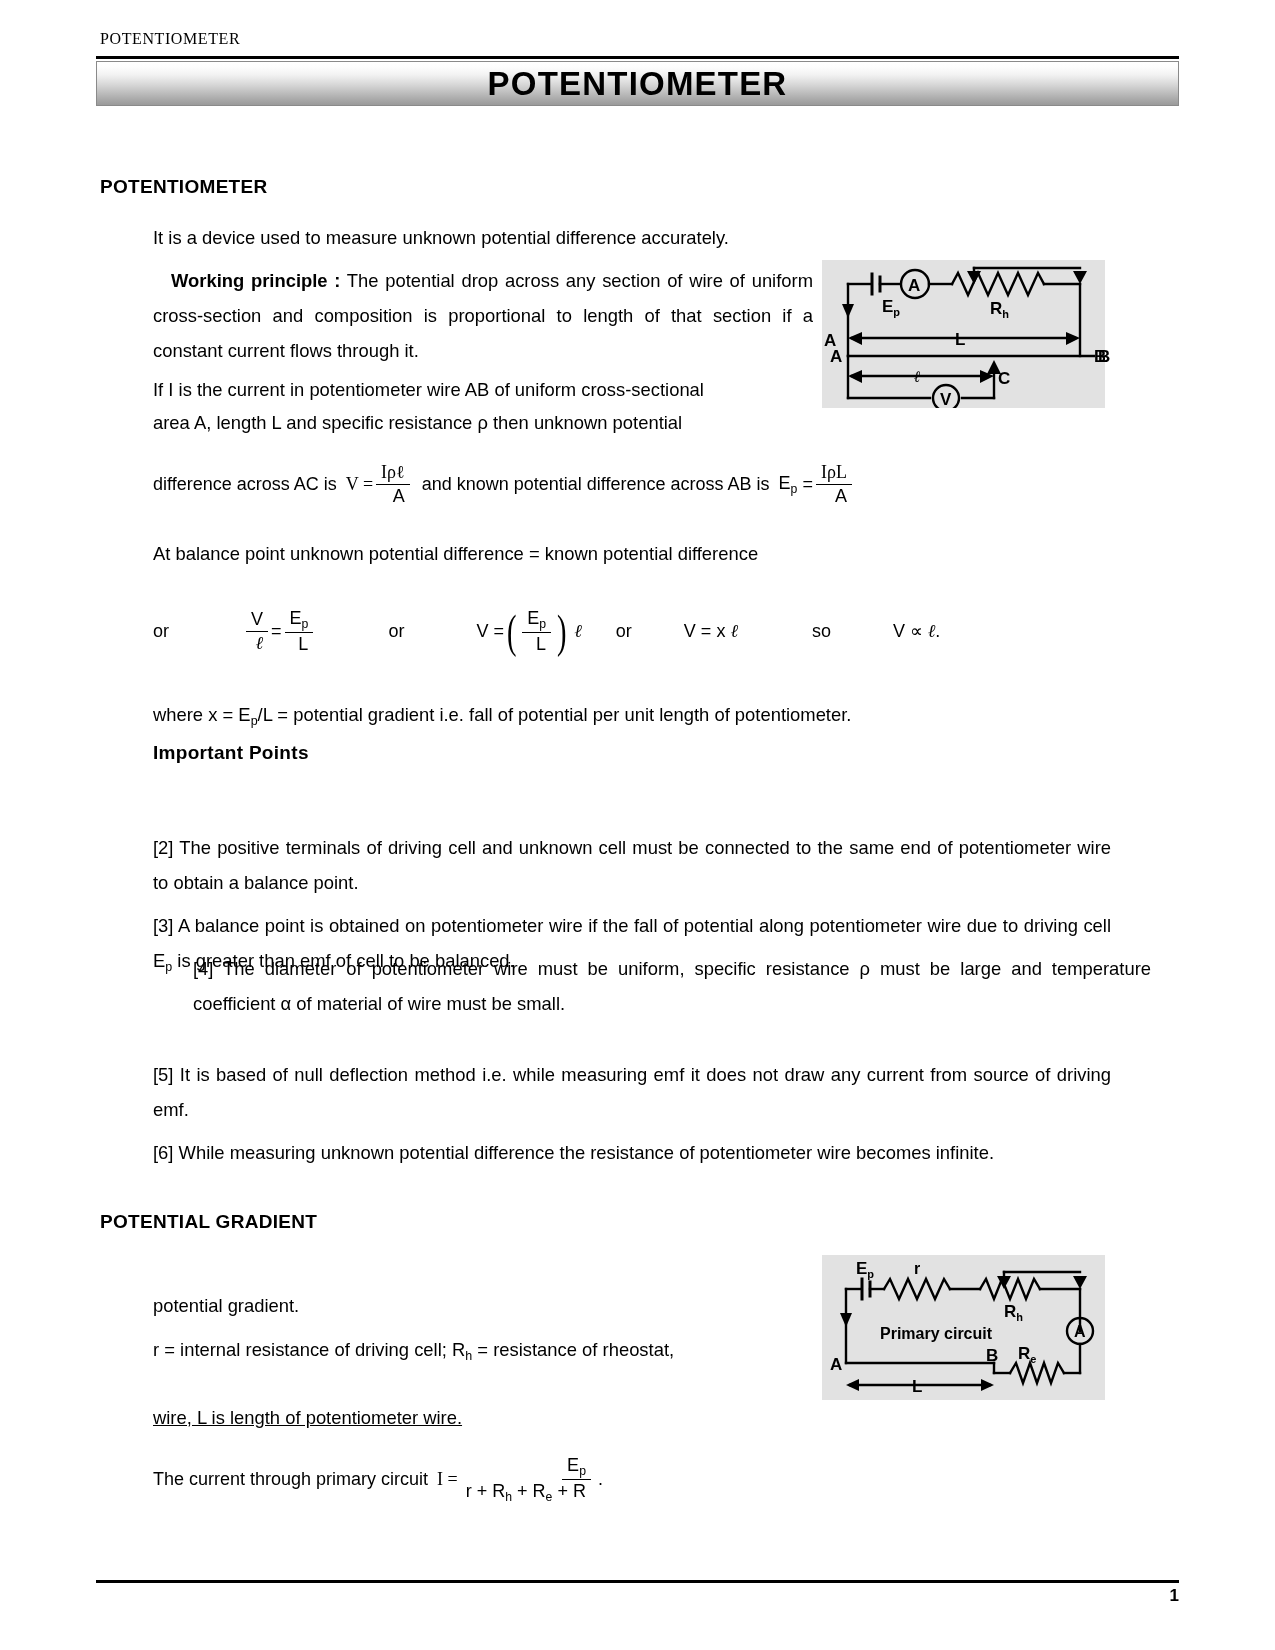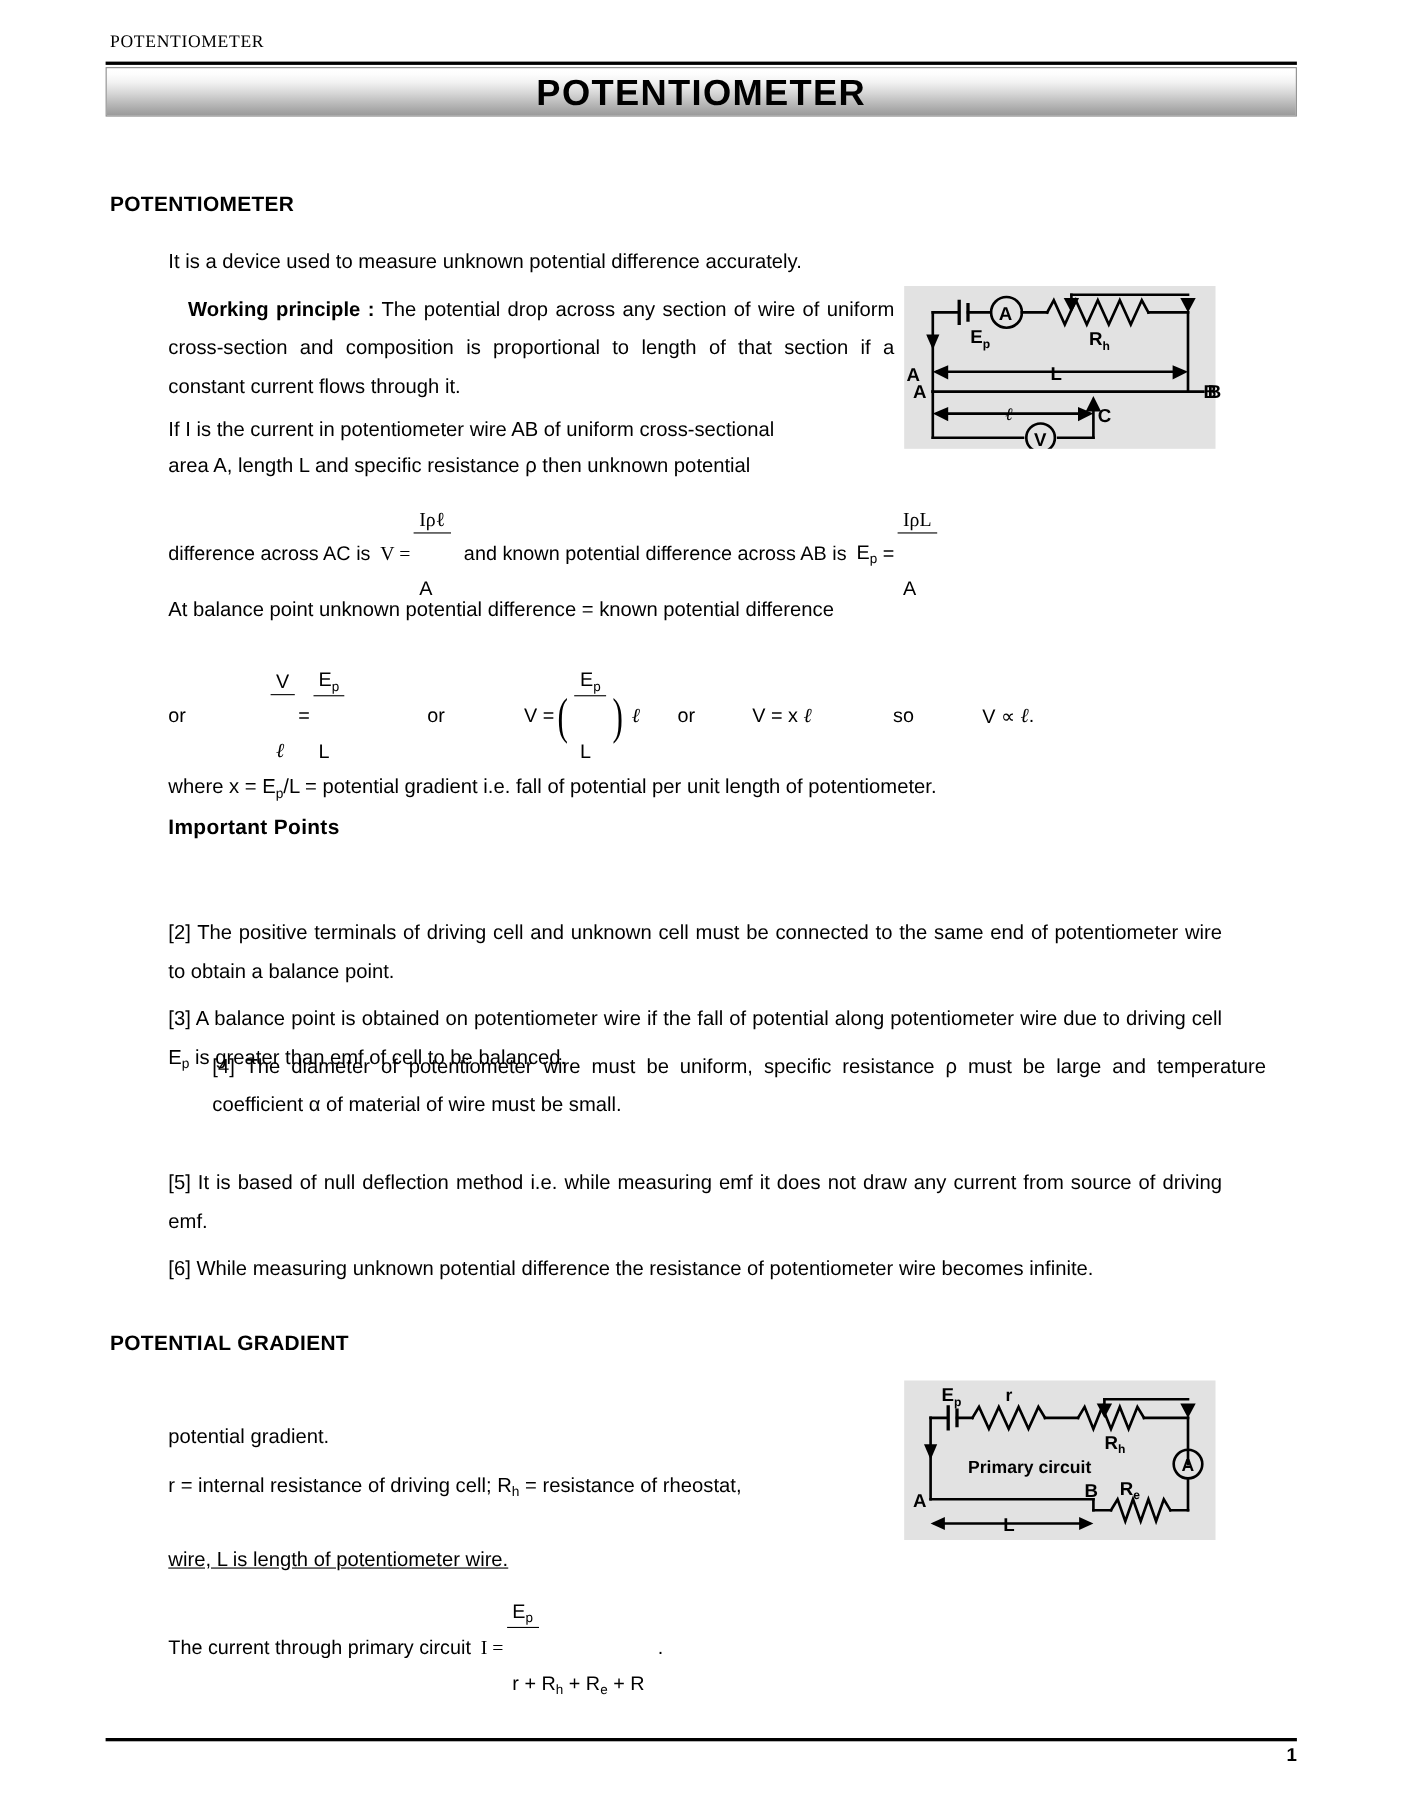--- a/index.html
+++ b/index.html
@@ -114,24 +114,23 @@
     position: absolute;
     font-family: "Liberation Sans", sans-serif;
     font-size: 18px;
     white-space: nowrap;
     display: flex;
     align-items: center;
   }
   .frac {
     display: inline-flex;
     flex-direction: column;
-    align-items: flex-start;
+    align-items: flex-end;
     vertical-align: middle;
     margin: 0 3px;
-    gap: 39px;
   }
   .frac .num {
     padding: 0 5px 1px 5px;
     border-bottom: 1.6px solid #000;
     line-height: 1.15;
   }
   .frac .den {
     padding: 1px 5px 0 5px;
     line-height: 1.15;
   }

